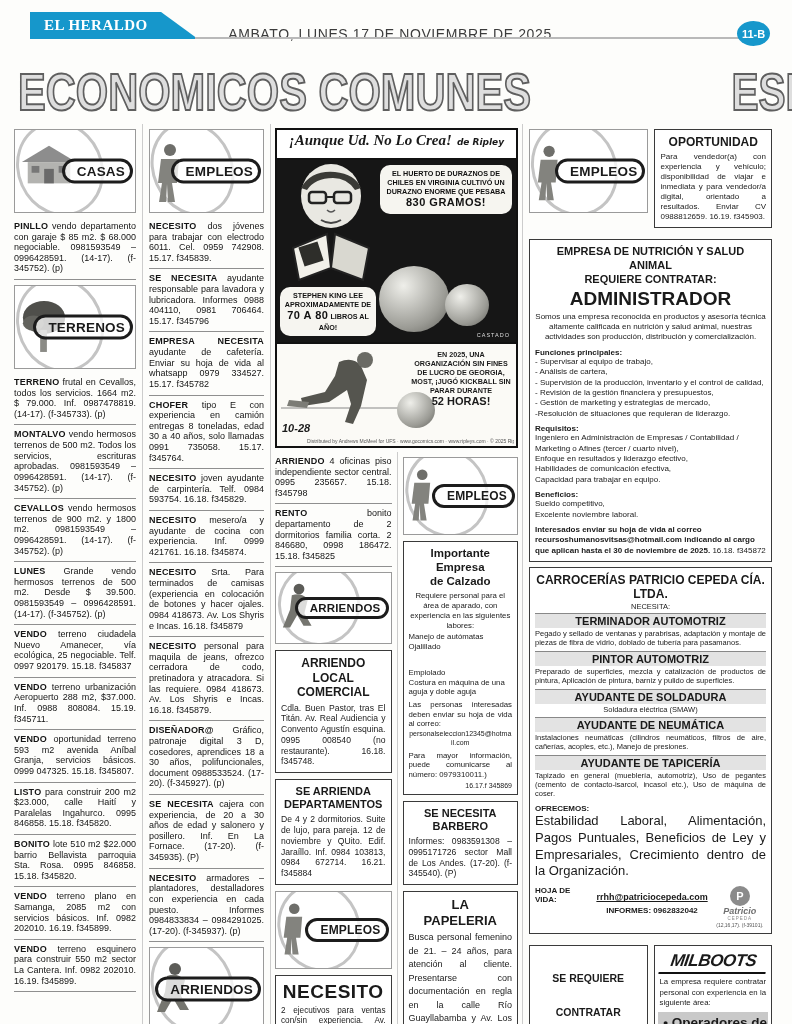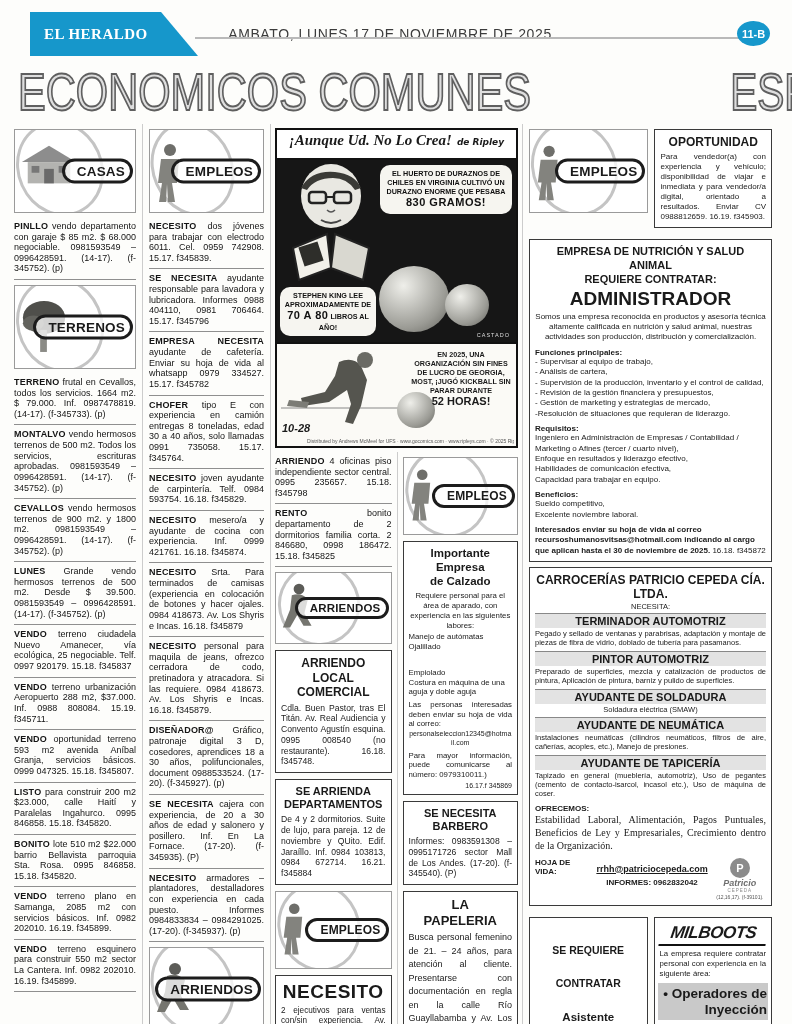--- a/index.html
+++ b/index.html
@@ -2,31 +2,31 @@
 <html><head>
 <meta charset="utf-8">
 <style>
   html,body{margin:0;padding:0;background:#e8e8e8;}
   .page{position:relative;width:792px;height:1024px;background:#fdfdfb;margin:0 auto;overflow:hidden;
         font-family:"Liberation Sans",sans-serif;color:#1a1a1a;box-sizing:border-box;}
   .page *{box-sizing:border-box;}
 
   
   .hdr{position:relative;height:56px;}
-  .mast{position:absolute;left:30px;top:12px;width:168px;height:44px;background:#1697cb;
+  .mast{position:absolute;left:30px;top:12px;width:168px;height:27px;background:#1697cb;
         clip-path:polygon(0 0,78% 0,100% 100%,0 100%);display:flex;align-items:center;padding-left:14px;}
   .mast span{color:#fff;font-family:"Liberation Serif",serif;font-weight:bold;font-size:15px;letter-spacing:.5px;}
   .hrule{position:absolute;left:195px;right:40px;top:37px;height:2px;background:#b9b9b9;}
   .dateline{position:absolute;left:0;right:12px;top:26px;text-align:center;font-size:14px;color:#3c3c3c;letter-spacing:.6px;}
   .badge{position:absolute;right:22px;top:21px;width:33px;height:25px;background:#1697cb;border-radius:50%;
          color:#fff;font-weight:bold;font-size:11px;display:flex;align-items:center;justify-content:center;}
 
   
   .bigtitle{display:flex;justify-content:space-between;align-items:flex-end;padding:2px 18px 0 18px;height:62px;
-            font-weight:400;font-size:52px;line-height:1;color:#dedede;-webkit-text-stroke:2px #5f5f5f;white-space:nowrap;}
+            font-weight:700;font-size:52px;line-height:1;color:#dedede;-webkit-text-stroke:2px #5f5f5f;white-space:nowrap;}
   .bigtitle .l{display:inline-block;transform:scaleX(.8);transform-origin:left bottom;}
   .bigtitle .r{display:inline-block;transform:scaleX(.78);transform-origin:right bottom;}
 
   
   .cols{display:flex;margin:6px 14px 0 14px;height:900px;overflow:hidden;}
   .c1{width:128px;padding-right:6px;}
   .c2{width:128px;border-left:1px solid #ccc;padding:0 6px;}
   .mid{width:252px;border-left:1px solid #ccc;padding:0 4px;}
   .rgt{width:250px;border-left:1px solid #ccc;padding-left:6px;}
   .midcols{display:flex;margin-top:4px;}
@@ -81,21 +81,21 @@
   .nut .lbl{font-weight:bold;font-size:8px;margin-top:5px;}
   .nut .li{font-size:8px;line-height:1.3;}
   .nut .cta{font-weight:bold;font-size:8px;line-height:1.3;margin-top:5px;}
   .nut .cta .rf{font-weight:normal;}
   .car .t1{font-weight:bold;text-align:center;font-size:12px;}
   .car .sub{text-align:center;font-size:7.5px;margin:1px 0 2px 0;}
   .car .rt{font-weight:800;text-align:center;font-size:11px;background:#e3e3e3;border-top:1px solid #888;margin-top:2px;padding:1px 0;}
   .car .rd{font-size:7.5px;line-height:1.25;text-align:justify;padding:1px 0;}
   .car .rd.ctr{text-align:center;}
   .car .lbl{font-weight:bold;font-size:8px;margin-top:4px;}
-  .car .of{font-size:10px;line-height:1.3;text-align:justify;font-family:Liberation Serif, serif;}
+  .car .of{font-size:13px;line-height:1.3;text-align:justify;}
   .car .hrow{display:flex;align-items:flex-start;margin-top:6px;gap:6px;}
   .car .em{font-weight:bold;font-size:9px;text-decoration:underline;}
   .car .inf{font-weight:bold;font-size:8px;margin-top:2px;text-align:center;}
   .plogo{margin-left:auto;text-align:center;width:56px;}
   .plogo .pc{width:20px;height:20px;border-radius:50%;background:#8b8b8b;color:#fff;font-weight:bold;font-size:11px;
              display:flex;align-items:center;justify-content:center;margin:0 auto;}
   .plogo .pn{font-style:italic;font-weight:bold;font-size:9px;color:#6f6f6f;}
   .plogo .ps{font-size:4.5px;color:#8a8a8a;letter-spacing:1px;}
   .plogo .pr{font-size:5px;color:#555;margin-top:1px;}
   .botrow{display:flex;gap:6px;}

